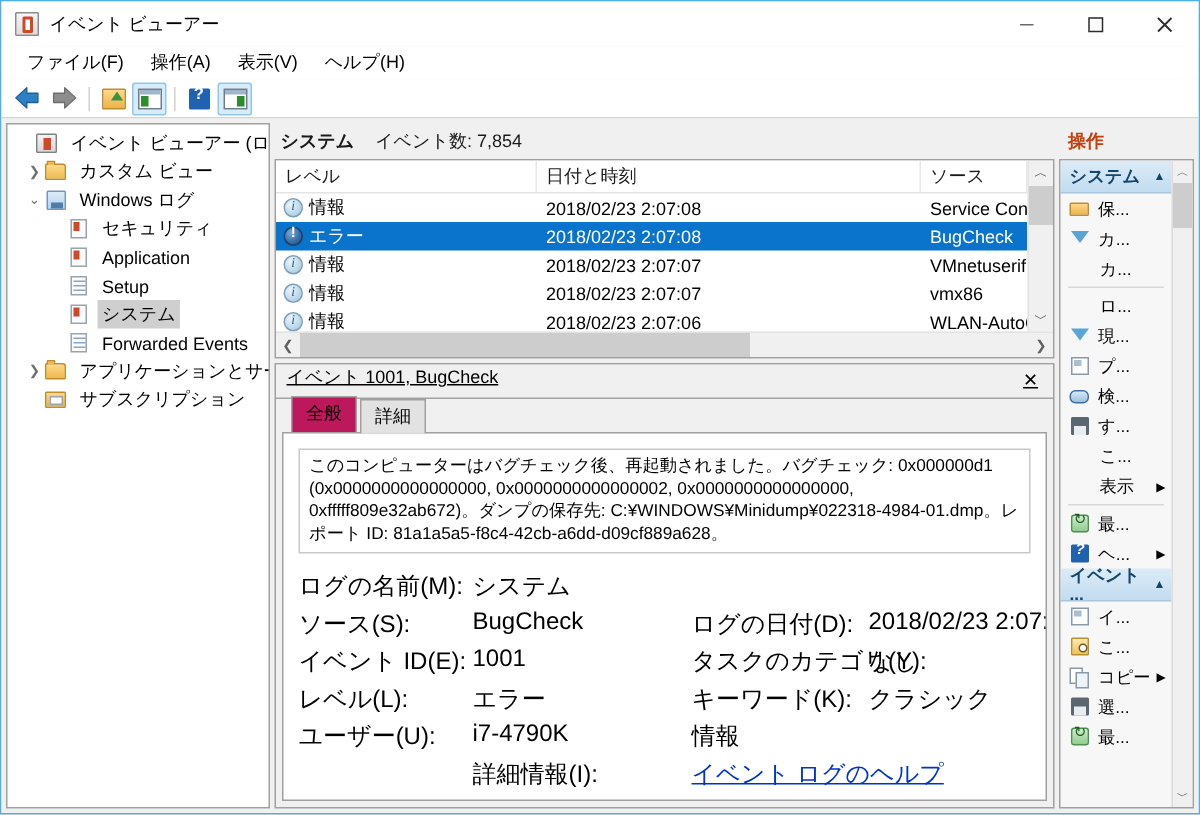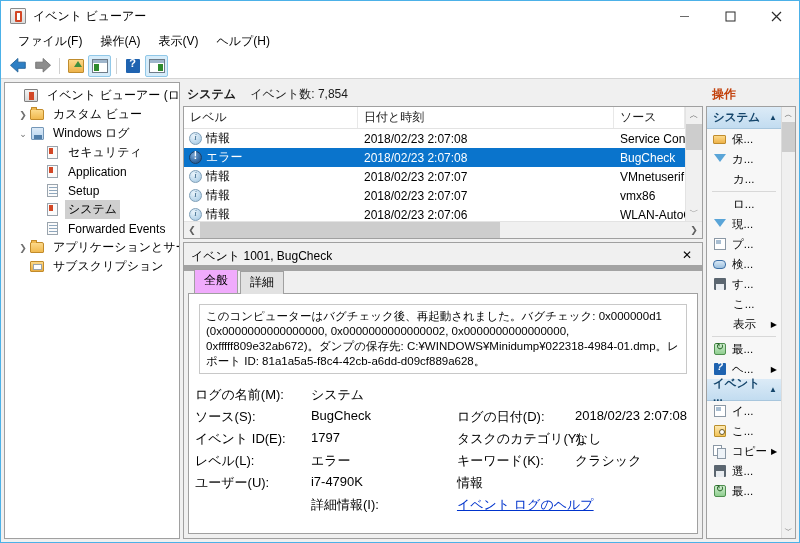--- a/index.html
+++ b/index.html
@@ -248,51 +248,51 @@
   .htrack { flex: 1; }
 
   
   .detail {
     flex: 1; min-height: 0; margin-top: 3px;
     border: 1px solid #a0a0a0; background: #f0f0f0;
     box-sizing: border-box; display: flex; flex-direction: column;
     overflow: hidden;
   }
   .detail-head {
-    height: 22px; flex: none; display: flex; align-items: flex-end;
+    height: 22px; flex: none; display: flex; align-items: flex-start;
     font-size: 12px; color: #000; padding-left: 7px;
-    border-bottom: 6px solid #a3a3a3; background: #f0f0f0;
+    border-bottom: 1px solid #a3a3a3; background: #f0f0f0; text-decoration: underline;
   }
   .detail-close {
     margin-left: auto; width: 24px; height: 20px; margin-right: 3px;
     display: flex; align-items: center; justify-content: center;
     font-size: 12px; font-weight: bold; color: #000;
   }
   .tabs { height: 22px; flex: none; display: flex; align-items: flex-end; padding-left: 10px; }
   .tab {
     font-size: 12px; padding: 2px 9px 3px 9px;
     border: 1px solid #a0a0a0; border-bottom: none;
     background: #e2e2e2; color: #000;
     margin-right: 2px; box-sizing: border-box; position: relative; top: 1px;
   }
-  .tab.active { background: #f0abfc; z-index: 2; top: 0; padding-bottom: 4px; }
+  .tab.active { background: #be185d; z-index: 2; top: 0; padding-bottom: 4px; }
   .tab-body {
     flex: 1; min-height: 0; margin: 0 4px 4px 4px;
     border: 1px solid #a0a0a0; background: #fff;
     box-sizing: border-box; overflow: hidden;
-    display: flex; flex-direction: column; align-items: flex-end;
+    display: flex; flex-direction: column;
   }
   .desc-box {
     margin: 10px 10px 0 10px; flex: none;
     border: 1px solid #c8c8c8; background: #fff;
     padding: 4px 6px; font-size: 11.5px; color: #000;
     line-height: 15px; box-sizing: border-box;
   }
   .fields {
-    margin: 12px 10px 0 10px; font-size: 13px; color: #000;
+    margin: 12px 10px 0 10px; font-size: 16px; color: #000;
     display: grid; grid-template-columns: 116px 146px 118px auto;
     row-gap: 4px; align-items: start;
   }
   .fields .lbl { white-space: nowrap; }
   .fields .val { white-space: nowrap; }
   .link { color: #0033cc; text-decoration: underline; }
 
   
   .actions {
     width: 90px; flex: none; display: flex; flex-direction: column;
@@ -614,21 +614,21 @@
             <div class="val">システム</div>
             <div class="lbl"></div>
             <div class="val"></div>
 
             <div class="lbl">ソース(S):</div>
             <div class="val">BugCheck</div>
             <div class="lbl">ログの日付(D):</div>
             <div class="val">2018/02/23 2:07:08</div>
 
             <div class="lbl">イベント ID(E):</div>
-            <div class="val">1797</div>
+            <div class="val">1001</div>
             <div class="lbl">タスクのカテゴリ(Y):</div>
             <div class="val">なし</div>
 
             <div class="lbl">レベル(L):</div>
             <div class="val">エラー</div>
             <div class="lbl">キーワード(K):</div>
             <div class="val">クラシック</div>
 
             <div class="lbl">ユーザー(U):</div>
             <div class="val">i7-4790K</div>

